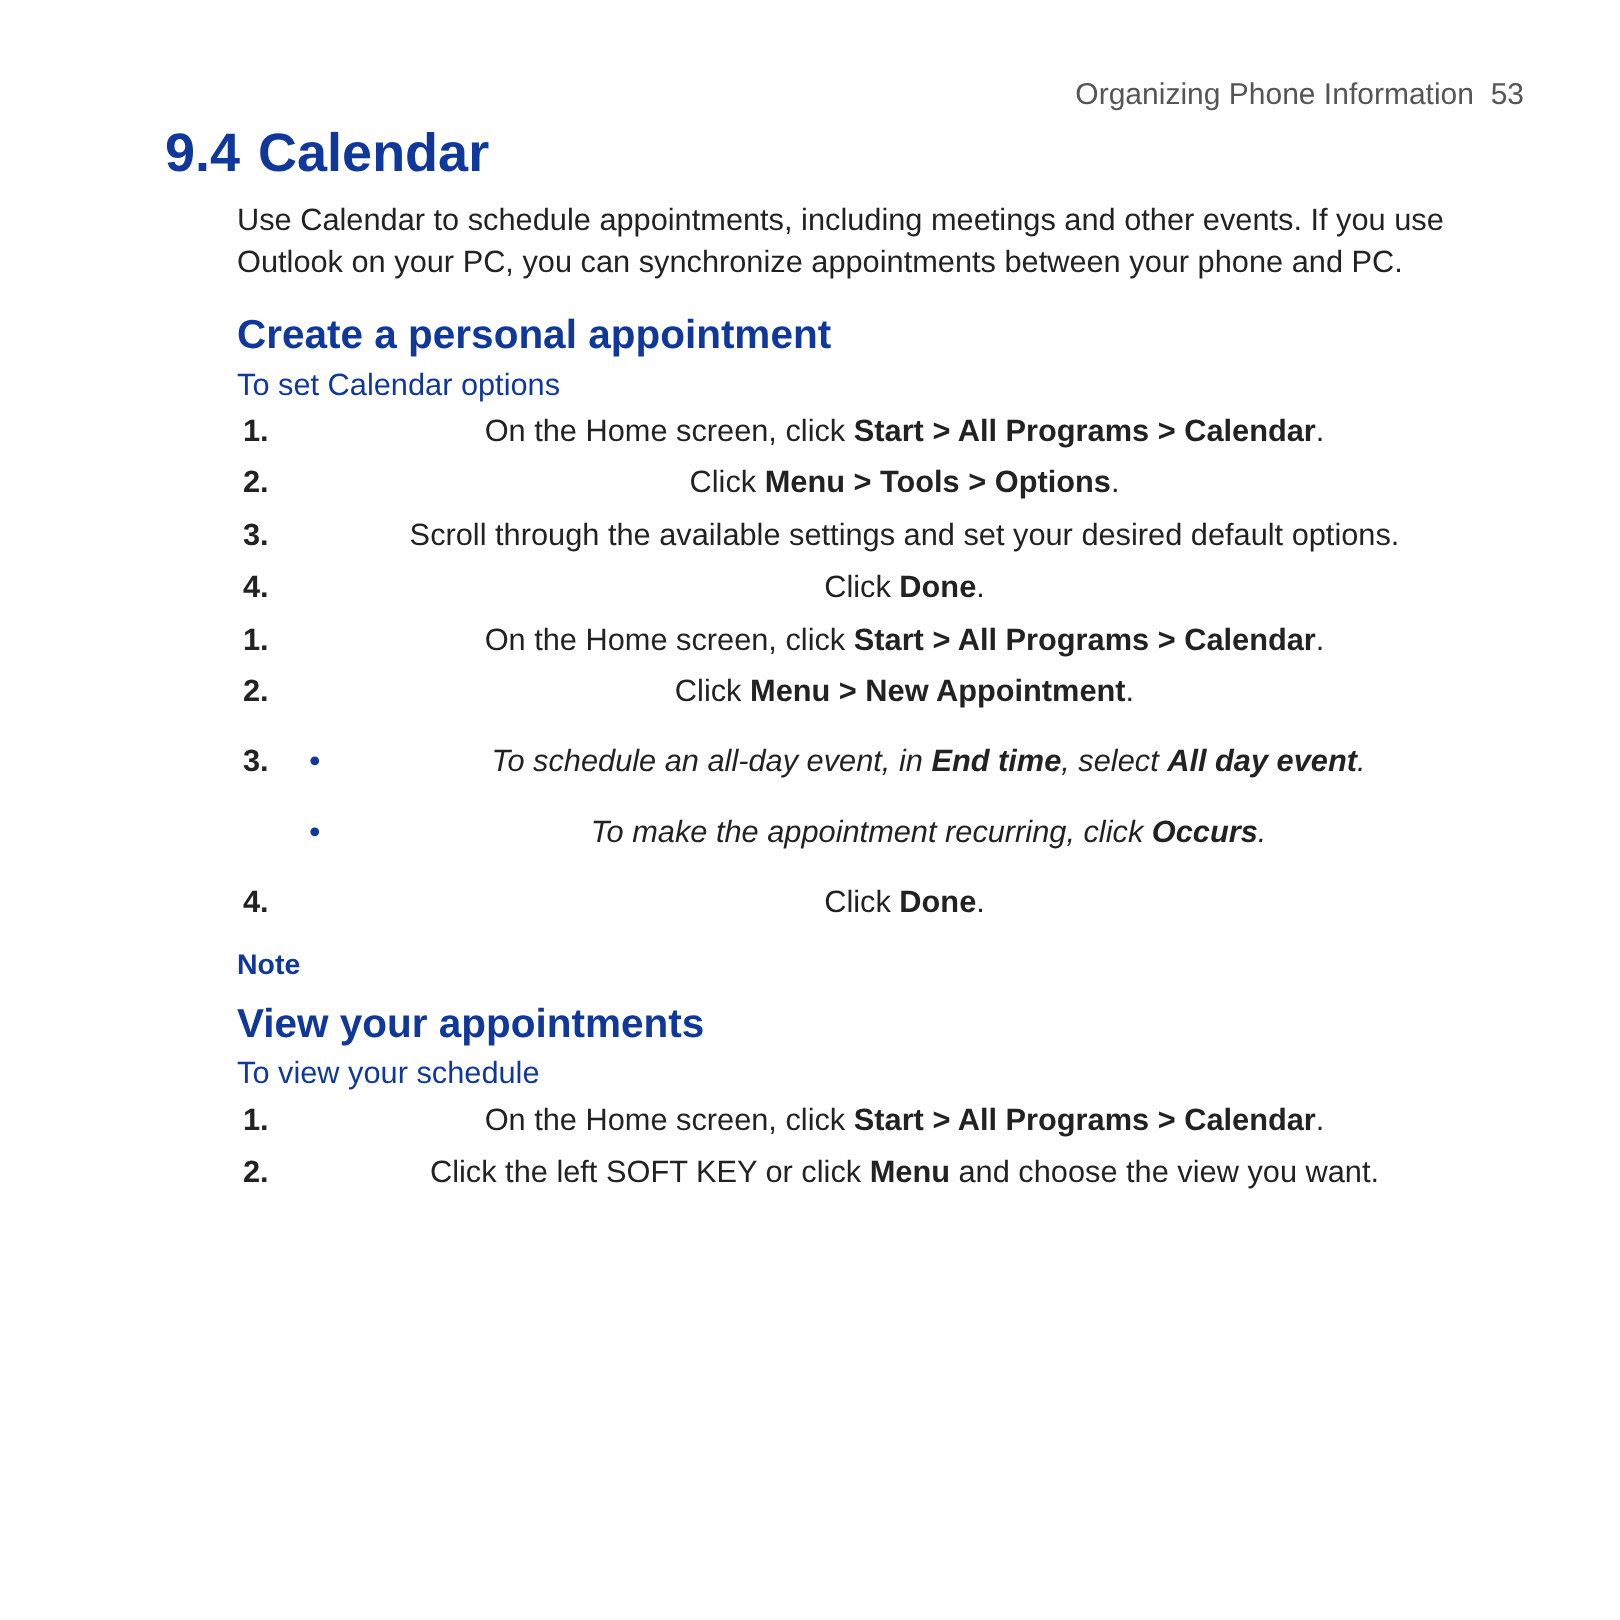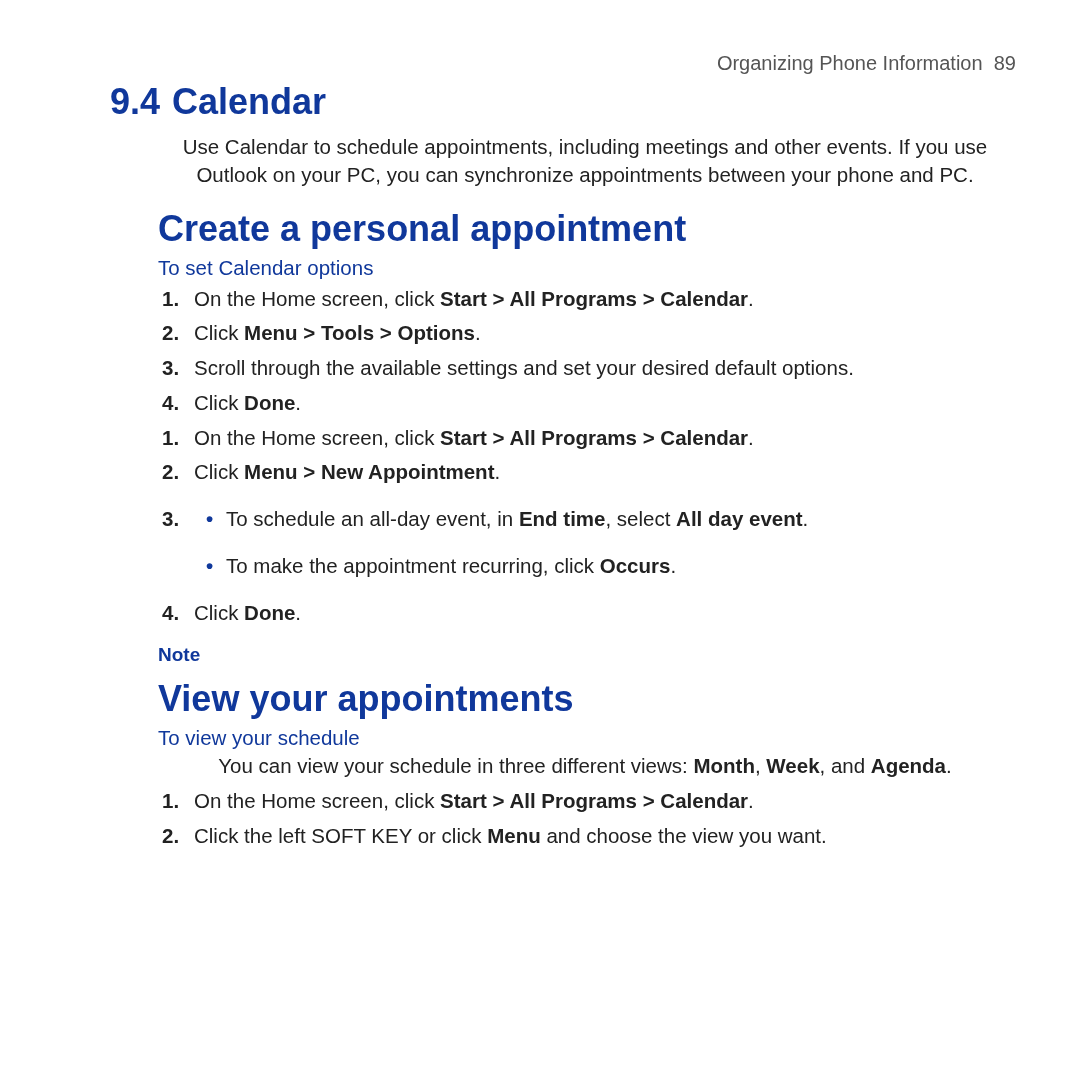--- a/index.html
+++ b/index.html
@@ -30,41 +30,41 @@
     margin: 0 0 10px 0;
   }
   .section-number { margin-right: 12px; }
   .body-text {
     font-size: 20.5px;
     line-height: 1.38;
     margin: 0 0 18px 0;
     color: #222;
     padding-left: 48px;
     padding-right: 8px;
-    text-align: center;
   }
   .subhead {
     color: #10389b;
     font-weight: 700;
-    font-size: 36px;
+    font-size: 27px;
     margin: 8px 0 3px 0;
     padding-left: 48px;
   }
   .subsubhead {
     color: #10389b;
     font-weight: 400;
     font-size: 20.5px;
     margin: 6px 0 2px 0;
     padding-left: 48px;
   }
   ol.steps {
     list-style: none;
     margin: 0;
     padding: 0 8px 0 78px;
     counter-reset: step;
+    text-align: center;
   }
   ol.steps > li {
     counter-increment: step;
     font-size: 20.5px;
     line-height: 1.5;
     margin: 4px 0;
     position: relative;
     padding-left: 6px;
   }
   ol.steps > li::before {
@@ -77,20 +77,21 @@
   ul.sub {
     list-style: none;
     margin: 4px 0 4px 0;
     padding-left: 32px;
   }
   ul.sub > li {
     font-size: 20.5px;
     line-height: 1.5;
     position: relative;
     margin: 16px 0;
+    font-style: italic;
   }
   ul.sub > li::before {
     content: "•";
     position: absolute;
     left: -20px;
     color: #10389b;
     font-weight: 700;
   }
   .b { font-weight: 700; }
   .note-block {
@@ -106,21 +107,21 @@
   }
   .note-label { font-weight: 700; flex: 0 0 auto; }
   .note-text { flex: 1 1 auto; }
 </style>
 </head>
 <body>
 
 <div class="page">
 
   <div class="runhead">
-    <span>Organizing Phone Information</span>&nbsp;&nbsp;<span>89</span>
+    <span>Organizing Phone Information</span>&nbsp;&nbsp;<span>53</span>
   </div>
 
   <h1 class="section-heading">
     <span class="section-number">9.4</span><span>Calendar</span>
   </h1>
 
   <p class="body-text">Use Calendar to schedule appointments, including meetings and other events. If you use Outlook on your PC, you can synchronize appointments between your phone and PC.</p>
 
   <h2 class="subhead">Create a personal appointment</h2>
 
@@ -163,23 +164,20 @@
   </ol>
 
   <div class="note-block">
     <div class="note-label">Note</div>
   </div>
 
   <h2 class="subhead">View your appointments</h2>
 
   <h3 class="subsubhead">To view your schedule</h3>
 
-  <p class="body-text" style="margin-bottom:6px;">
-    <span>You can view your schedule in three different views: </span><span class="b">Month</span><span>, </span><span class="b">Week</span><span>, and </span><span class="b">Agenda</span><span>.</span>
-  </p>
 
   <ol class="steps">
     <li>
       <span>On the Home screen, click </span><span class="b">Start &gt; All Programs &gt; Calendar</span><span>.</span>
     </li>
     <li>
       <span>Click the left SOFT KEY or click </span><span class="b">Menu</span><span> and choose the view you want.</span>
     </li>
   </ol>
 

